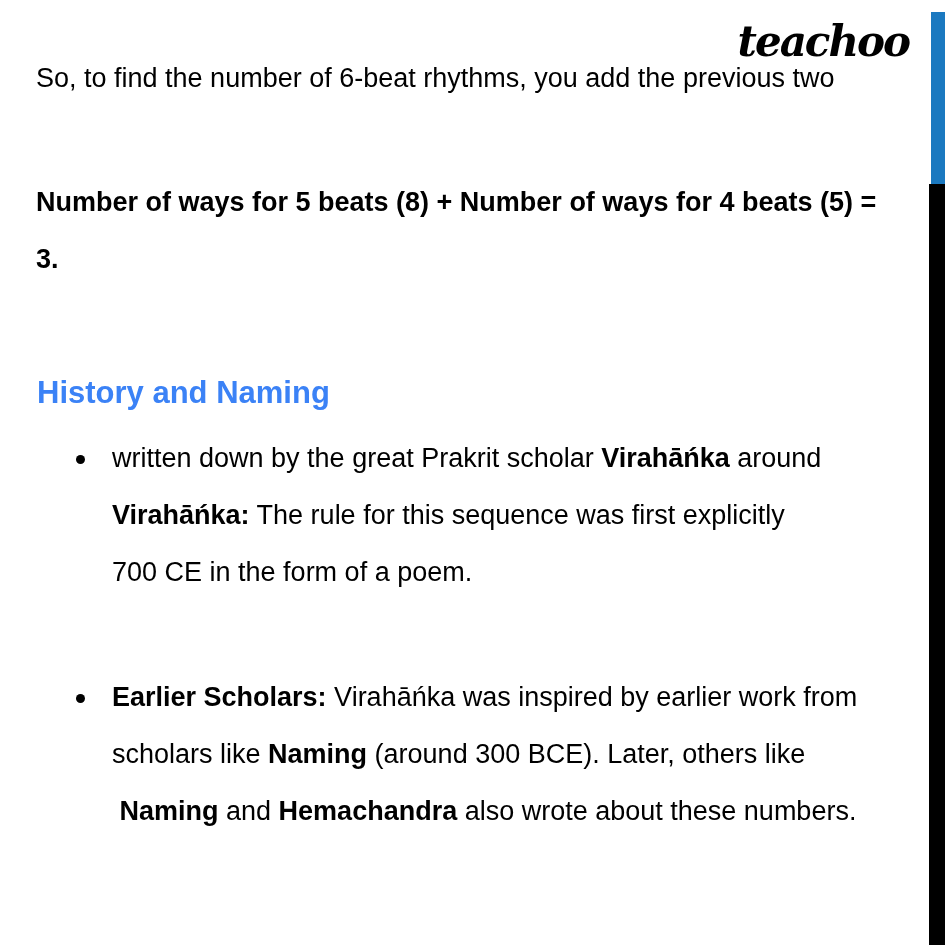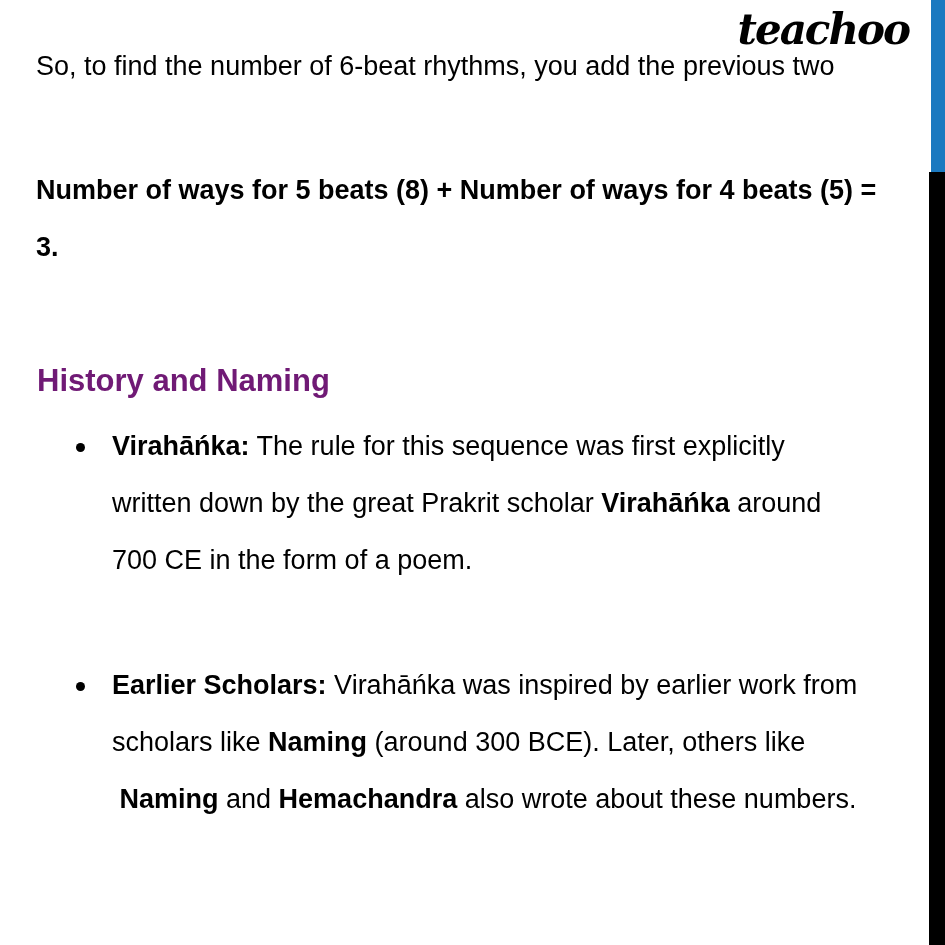--- a/index.html
+++ b/index.html
@@ -4,21 +4,21 @@
 <style>
   html,body{margin:0;padding:0;}
   body{
     width:945px;height:945px;
     background:#ffffff;
     font-family:"Liberation Sans",sans-serif;
     color:#000000;
     position:relative;
     overflow:hidden;
   }
-  .page{position:absolute;inset:0;background:#ffffff;}
+  .page{position:absolute;inset:0;background:#ffffff;margin-top:12px;}
 
   
   .bar-blue{position:absolute;top:0;right:0;width:14px;height:172px;background:#1B79C0;}
   .bar-black{position:absolute;top:172px;right:0;width:16px;height:773px;background:#000000;}
 
   
   .logo{
     position:absolute;top:4px;right:36px;
     font-family:"DejaVu Serif",serif;
     font-style:italic;font-weight:bold;
@@ -28,21 +28,21 @@
 
   
   .para{position:absolute;left:36px;}
   .line{white-space:pre;font-size:27px;line-height:57px;height:57px;}
   .p1{top:38px;}
   .p2{top:162px;font-weight:bold;}
 
   .heading{
     position:absolute;left:37px;top:359px;margin:0;
     font-size:31px;line-height:44px;font-weight:bold;
-    color:#701a75;white-space:pre;
+    color:#3b82f6;white-space:pre;
   }
 
   .bullet{position:absolute;left:112px;}
   .b1{top:418px;}
   .b2{top:657px;}
   .dot{
     position:absolute;left:-36px;top:25px;
     width:9px;height:9px;border-radius:50%;
     background:#000000;display:block;
   }
@@ -64,22 +64,22 @@
 
   <div class="para p2">
     <div class="line">Number of ways for 5 beats (8) + Number of ways for 4 beats (5) =</div>
     <div class="line">3.</div>
   </div>
 
   <h2 class="heading">History and Naming</h2>
 
   <div class="bullet b1">
     <span class="dot"></span>
+    <div class="line"><span>written down by the great Prakrit scholar </span><span class="seg-bold">Virahāńka</span><span> around</span></div>
     <div class="line"><span class="seg-bold">Virahāńka:</span><span> The rule for this sequence was first explicitly</span></div>
-    <div class="line"><span>written down by the great Prakrit scholar </span><span class="seg-bold">Virahāńka</span><span> around</span></div>
     <div class="line"><span>700 CE in the form of a poem.</span></div>
   </div>
 
   <div class="bullet b2">
     <span class="dot"></span>
     <div class="line"><span class="seg-bold">Earlier Scholars:</span><span> Virahāńka was inspired by earlier work from</span></div>
     <div class="line"><span>scholars like </span><span class="seg-bold">Naming</span><span> (around 300 BCE). Later, others like</span></div>
     <div class="line"><span> </span><span class="seg-bold">Naming</span><span> and </span><span class="seg-bold">Hemachandra</span><span> also wrote about these numbers.</span></div>
   </div>
 

